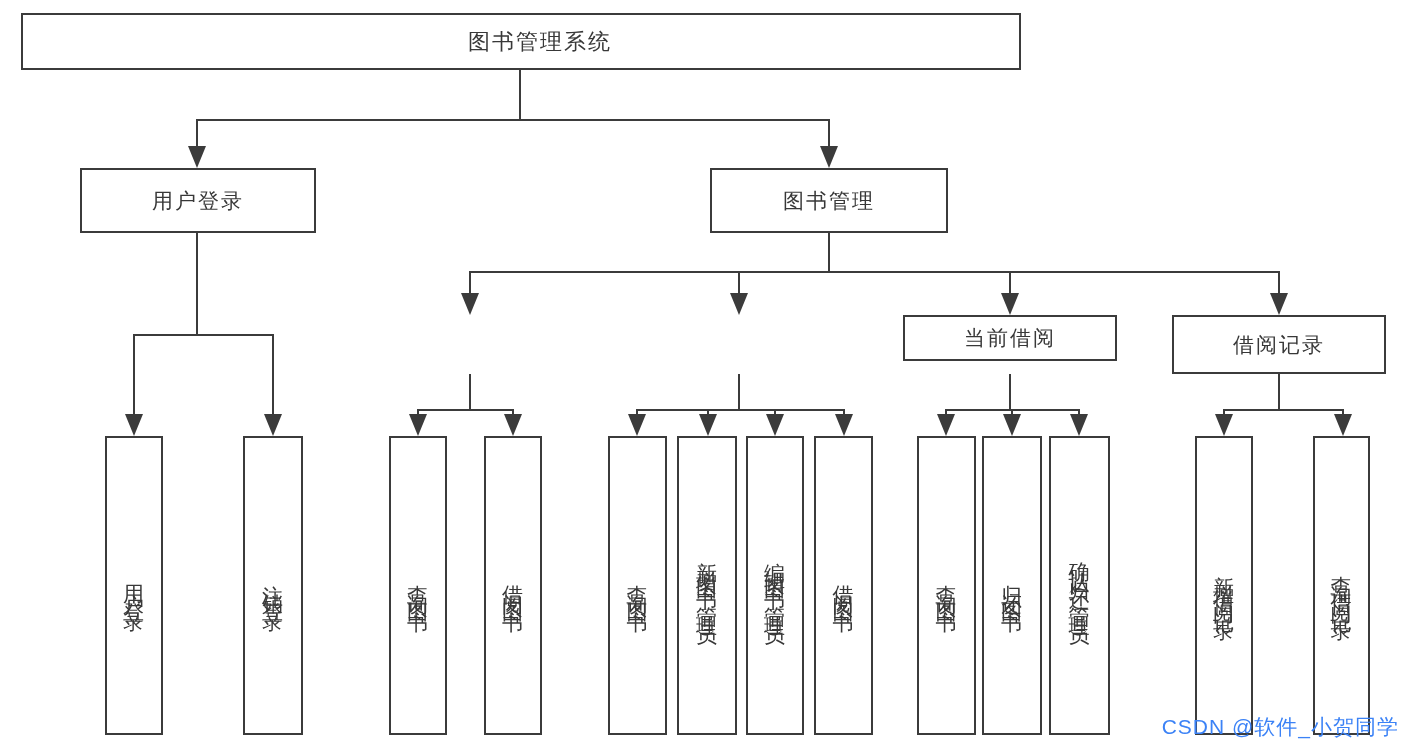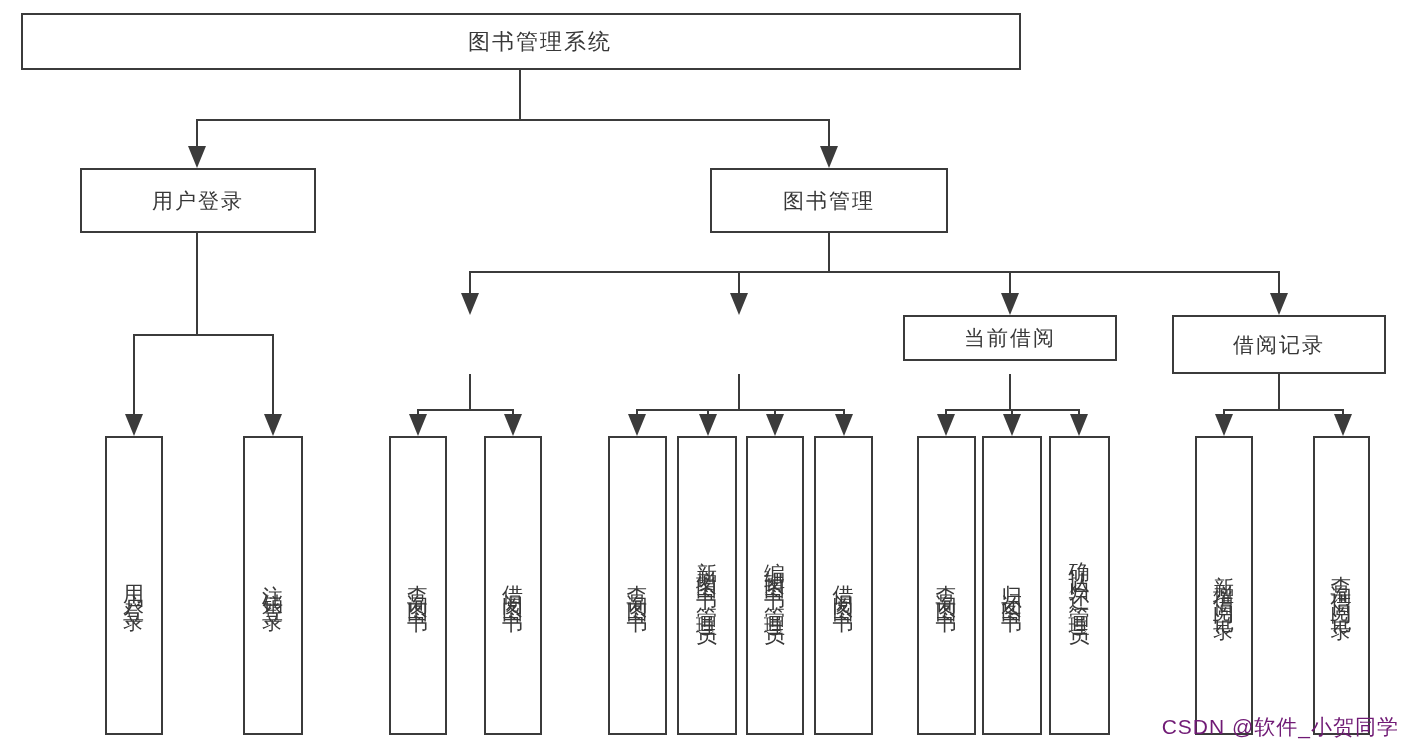--- a/index.html
+++ b/index.html
@@ -23,21 +23,21 @@
   .arrow{position:absolute;width:18px;}
   .arrow::before{
     content:"";position:absolute;left:8px;top:0;bottom:20px;width:2px;background:#3b3b3b;
   }
   .arrow::after{
     content:"";position:absolute;left:0;bottom:0;width:0;height:0;
     border-left:9px solid transparent;border-right:9px solid transparent;
     border-top:22px solid #3b3b3b;
   }
   .watermark{
-    position:absolute;top:713px;right:6px;font-size:21px;color:#701a75;
+    position:absolute;top:713px;right:6px;font-size:21px;color:#3b82f6;
     letter-spacing:1px;white-space:nowrap;
   }
 </style>
 </head>
 <body>
 
 <div class="canvas">
 
   <div class="vline" style="left:519px;top:70px;height:50px;"></div>
   <div class="hline" style="left:196px;top:119px;width:634px;"></div>

